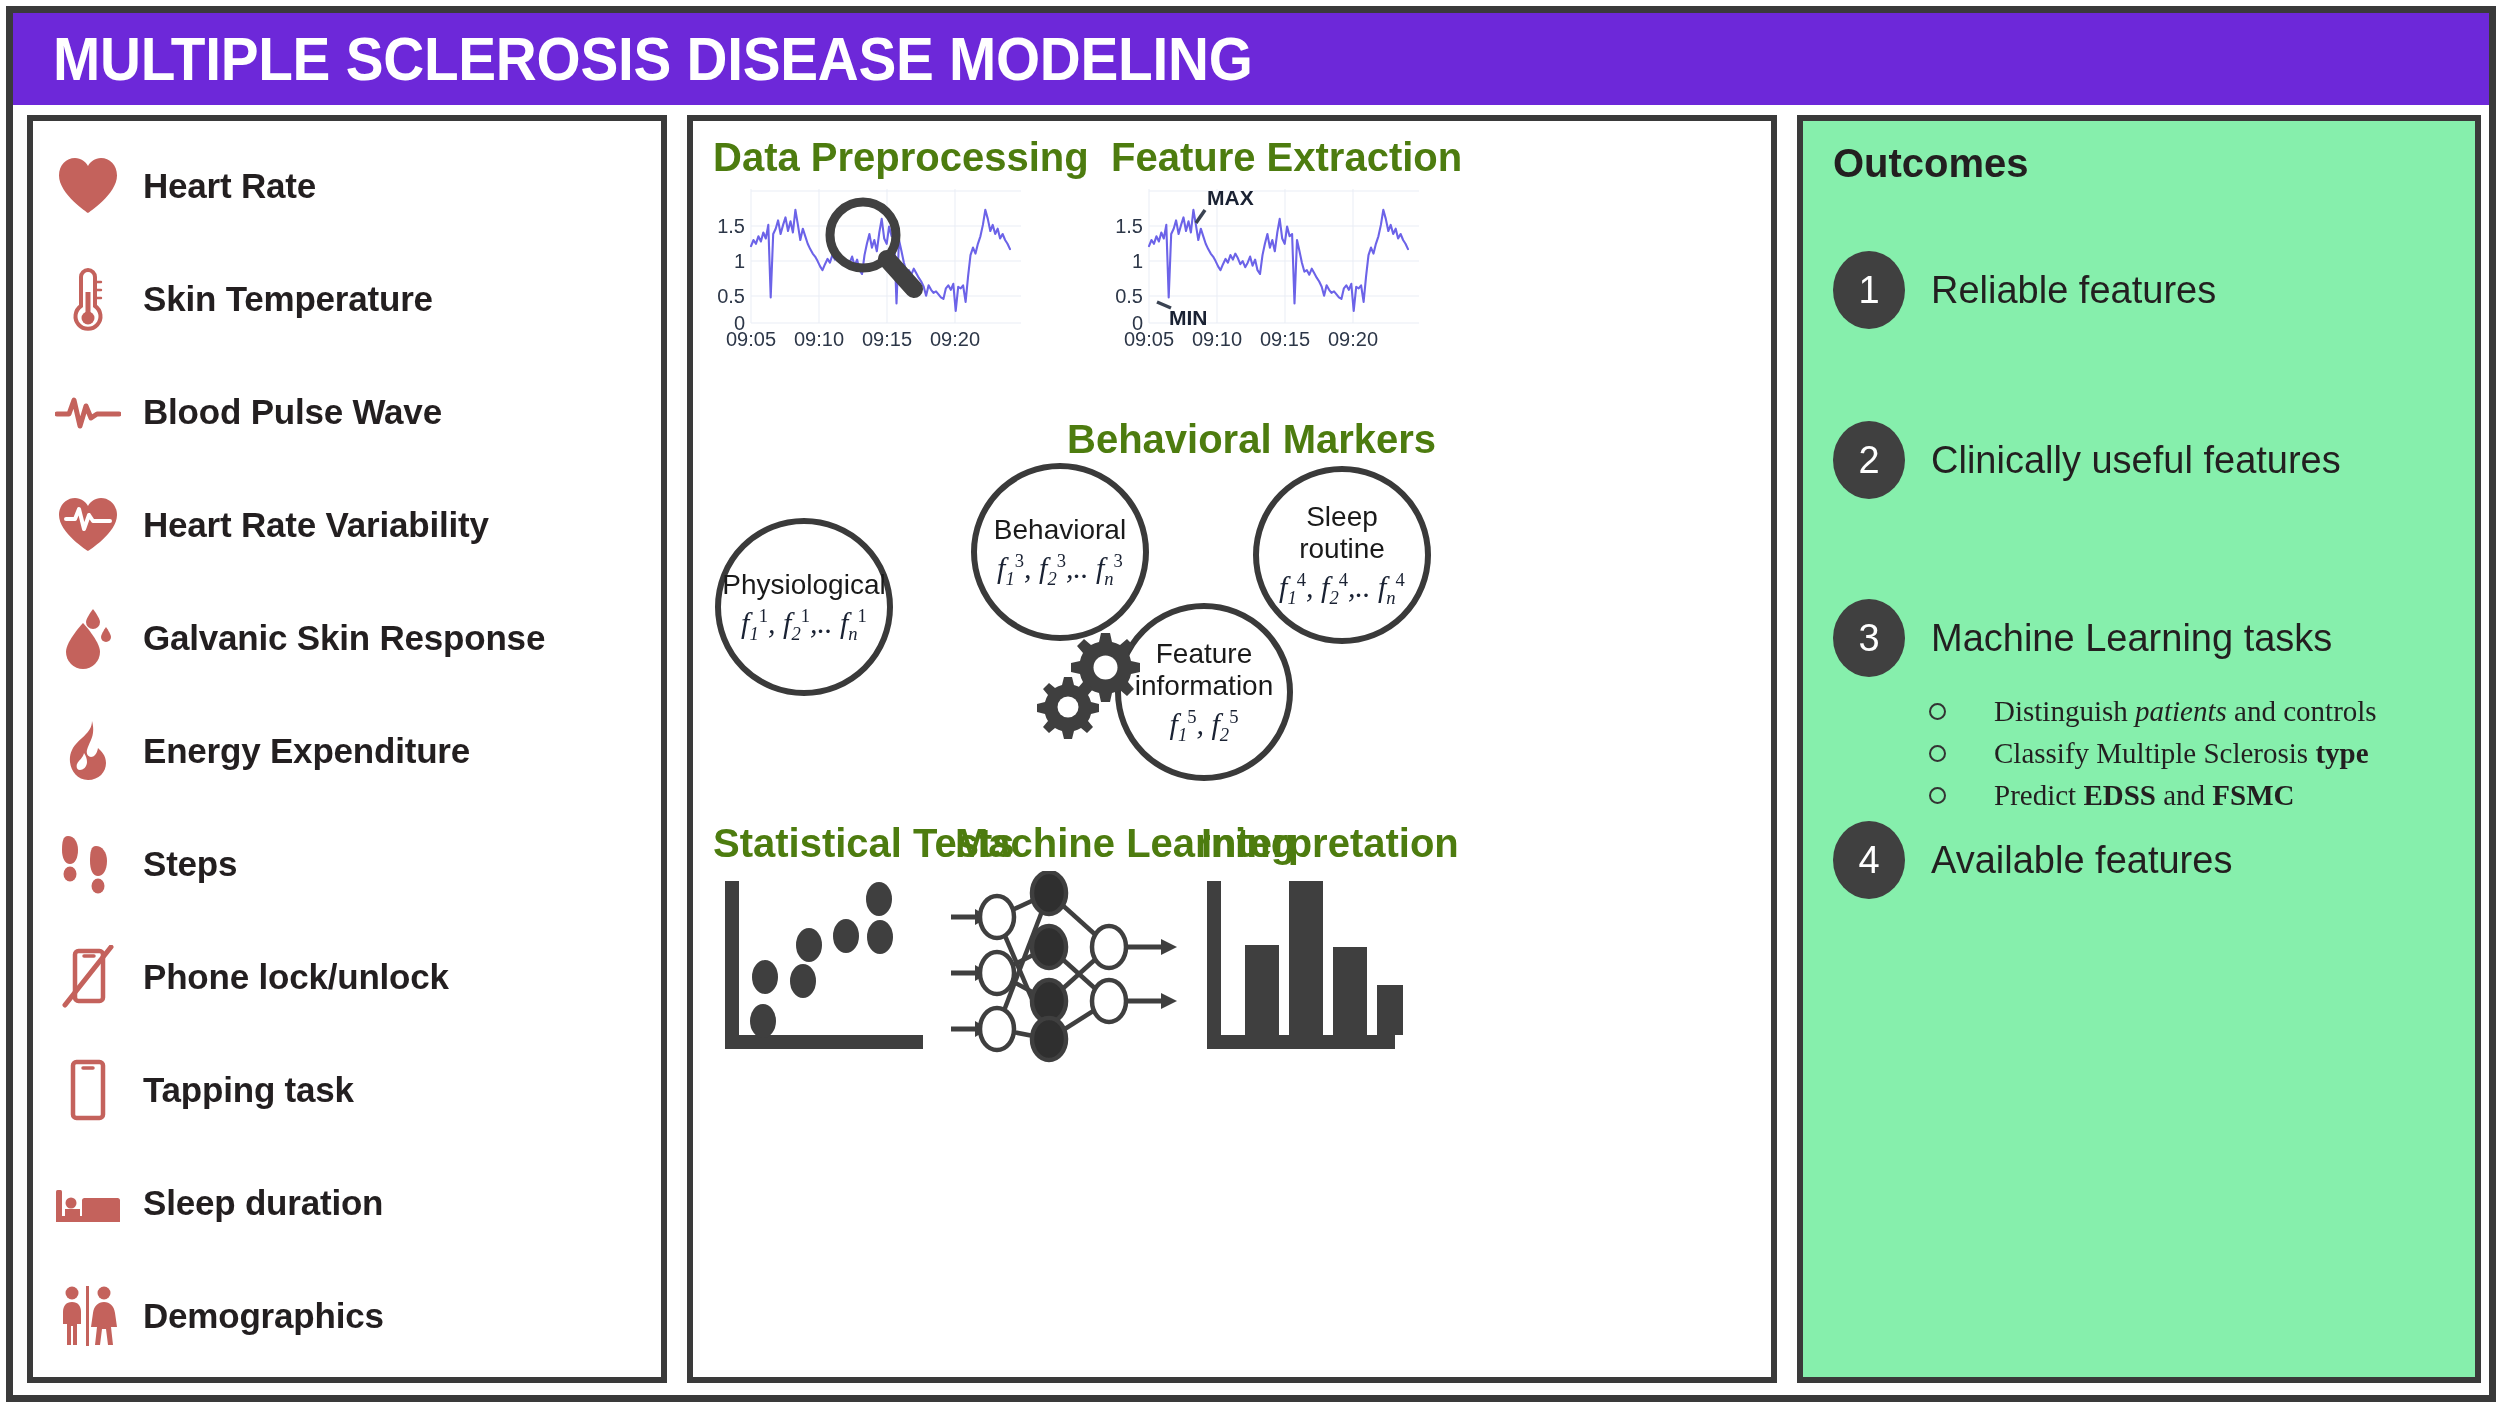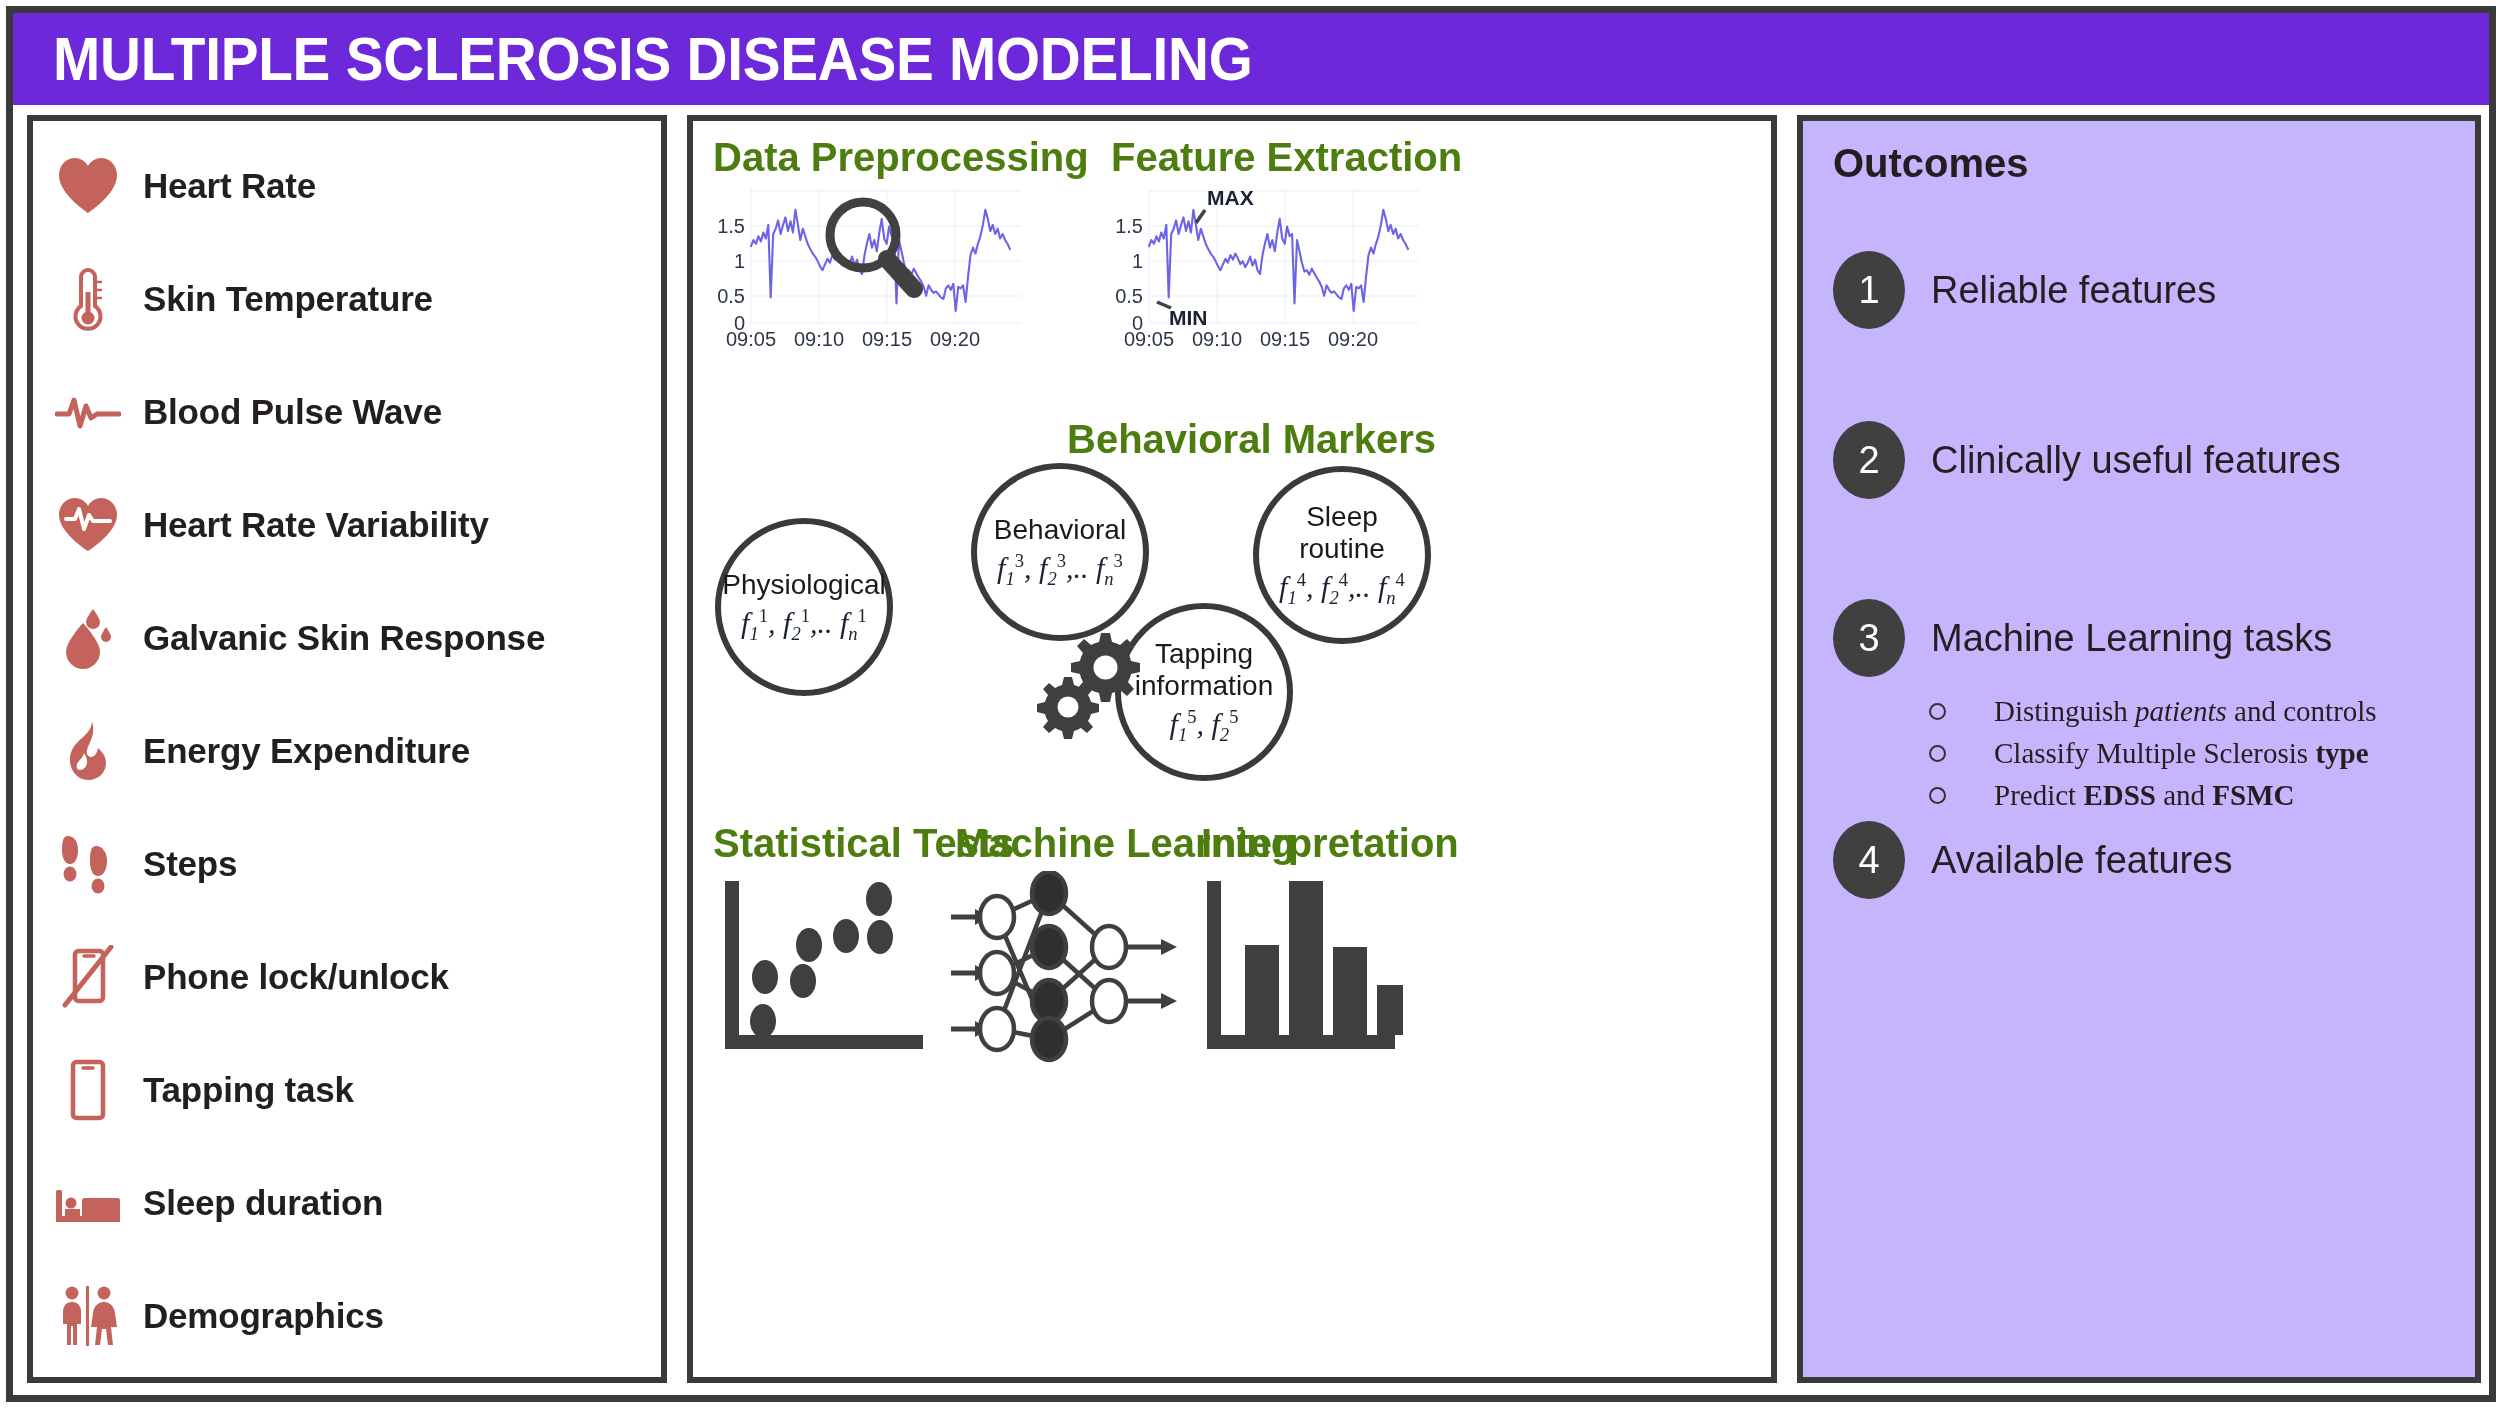--- a/index.html
+++ b/index.html
@@ -47,21 +47,21 @@
   .col-pipeline {
     position: absolute; left: 674px; top: 10px;
     width: 1090px; height: 1268px;
     border: 6px solid #3a3a3a;
     background: #fff;
   }
   .col-outcomes {
     position: absolute; left: 1784px; top: 10px;
     width: 684px; height: 1268px;
     border: 6px solid #3a3a3a;
-    background: #c4b5fd;
+    background: #86efac;
   }
   
   .sensor-list {
     position: absolute; left: 0; top: 0;
     width: 100%; height: 100%;
     padding: 8px 0 4px 0;
     display: flex; flex-direction: column;
     justify-content: space-around;
   }
   .sensor-row {
@@ -389,21 +389,21 @@
       <div class="bm-circle" id="circ-2" style="left:278px; top:342px; width:178px; height:178px;">
           <div class="bm-name">Behavioral</div>
           <div class="bm-formula"><i>f</i><sub>1</sub><sup>3</sup>, <i>f</i><sub>2</sub><sup>3</sup>,.. <i>f</i><sub>n</sub><sup>3</sup></div>
         </div>
       <div class="bm-circle" id="circ-3" style="left:560px; top:345px; width:178px; height:178px;">
           <div class="bm-name">Sleep</div>
           <div class="bm-name">routine</div>
           <div class="bm-formula"><i>f</i><sub>1</sub><sup>4</sup>, <i>f</i><sub>2</sub><sup>4</sup>,.. <i>f</i><sub>n</sub><sup>4</sup></div>
         </div>
       <div class="bm-circle" id="circ-4" style="left:422px; top:482px; width:178px; height:178px;">
-          <div class="bm-name">Tapping</div>
+          <div class="bm-name">Feature</div>
           <div class="bm-name">information</div>
           <div class="bm-formula"><i>f</i><sub>1</sub><sup>5</sup>, <i>f</i><sub>2</sub><sup>5</sup></div>
         </div>
 
       <svg style="position:absolute; left:330px; top:498px;" width="130" height="130" viewBox="0 0 130 130">
         <g fill="#3f3f3f">
           <path d="M78 14 l9 0 2 9 a24 24 0 0 1 8 3 l7-6 7 7 -6 7 a24 24 0 0 1 3 8 l9 2 0 9 -9 2 a24 24 0 0 1-3 8 l6 7 -7 7 -7-6 a24 24 0 0 1-8 3 l-2 9 -9 0 -2-9 a24 24 0 0 1-8-3 l-7 6 -7-7 6-7 a24 24 0 0 1-3-8 l-9-2 0-9 9-2 a24 24 0 0 1 3-8 l-6-7 7-7 7 6 a24 24 0 0 1 8-3 z"></path>
           <circle cx="82.5" cy="48.5" r="12" fill="#ffffff"></circle>
           <path d="M41 58 l8 0 2 8 a21 21 0 0 1 7 3 l6-5 6 6 -5 6 a21 21 0 0 1 3 7 l8 2 0 8 -8 2 a21 21 0 0 1-3 7 l5 6 -6 6 -6-5 a21 21 0 0 1-7 3 l-2 8 -8 0 -2-8 a21 21 0 0 1-7-3 l-6 5 -6-6 5-6 a21 21 0 0 1-3-7 l-8-2 0-8 8-2 a21 21 0 0 1 3-7 l-5-6 6-6 6 5 a21 21 0 0 1 7-3 z"></path>
           <circle cx="45" cy="88" r="10.5" fill="#ffffff"></circle>

